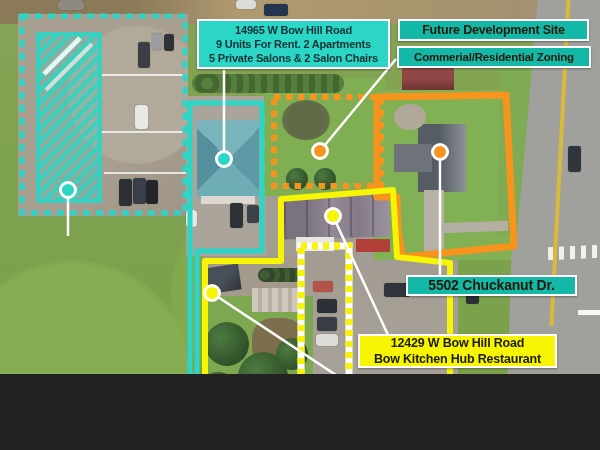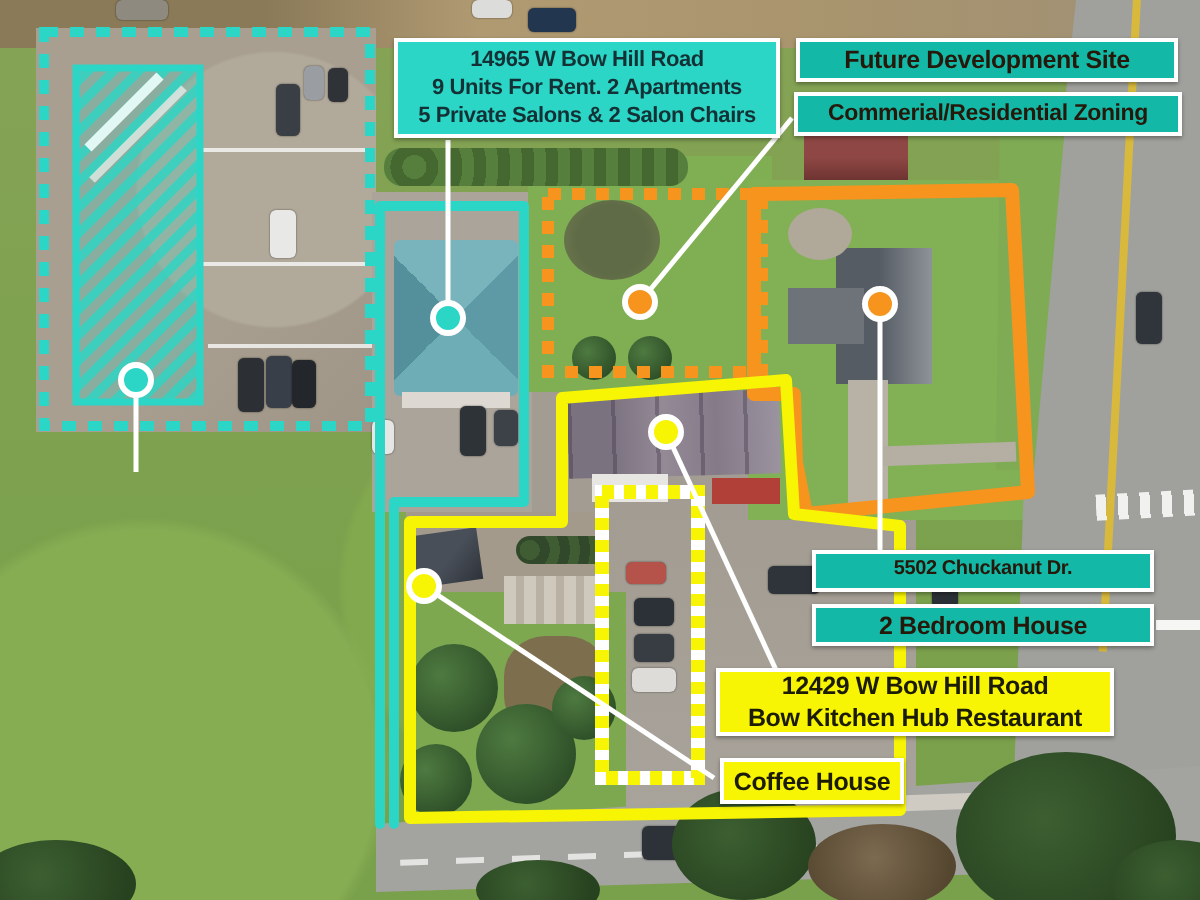--- a/index.html
+++ b/index.html
@@ -1,16 +1,16 @@
 <!DOCTYPE html>
 <html><head>
 <meta charset="utf-8">
 <style>
   html,body{margin:0;padding:0;background:#222;}
-  #stage{position:relative;width:600px;height:450px;overflow:hidden;
+  #stage{position:relative;width:600px;height:374px;overflow:hidden;
          font-family:"Liberation Sans",sans-serif;background:#7ea24f;}
   .abs{position:absolute;}
   
   .grass-base{left:0;top:0;width:600px;height:450px;
     background:
       radial-gradient(circle at 12% 85%, #86ad52 0 18%, transparent 19%),
       radial-gradient(circle at 45% 65%, #83a94e 0 22%, transparent 23%),
       linear-gradient(180deg,#85a355 0 6%, #7ea24f 40%, #79a04b 100%);}
   .dirt-top{left:0;top:0;width:600px;height:24px;background:linear-gradient(90deg,#8a7a58 0 22%,#b09a72 40%,#a8946d 70%,#9f9076 100%);}
   .gravel-nw{left:18px;top:14px;width:170px;height:202px;background:
@@ -201,21 +201,20 @@
 
   <div class="label cyan" style="left:197px;top:19px;width:193px;height:50px;font-size:11px;">14965 W Bow Hill Road
 9 Units For Rent. 2 Apartments
 5 Private Salons &amp; 2 Salon Chairs</div>
 
   <div class="label orange" style="left:398px;top:19px;width:191px;height:22px;font-size:12.5px;">Future Development Site</div>
 
   <div class="label orange" style="left:397px;top:46px;width:194px;height:22px;font-size:11.5px;">Commerial/Residential Zoning</div>
 
 
-  <div class="label orange" style="left:406px;top:275px;width:171px;height:21px;font-size:10px;">5502 Chuckanut Dr.</div>
-
-  <div class="label orange" style="left:406px;top:302px;width:171px;height:21px;font-size:12.5px;">2 Bedroom House</div>
+  <div class="label orange" style="left:406px;top:275px;width:171px;height:21px;font-size:14px;">5502 Chuckanut Dr.</div>
+
 
   <div class="label yellow" style="left:358px;top:334px;width:199px;height:34px;font-size:12.5px;">12429 W Bow Hill Road
 Bow Kitchen Hub Restaurant</div>
 
   <div class="label yellow" style="left:360px;top:379px;width:92px;height:23px;font-size:12.5px;">Coffee House</div>
 </div>
 
 </body></html>

